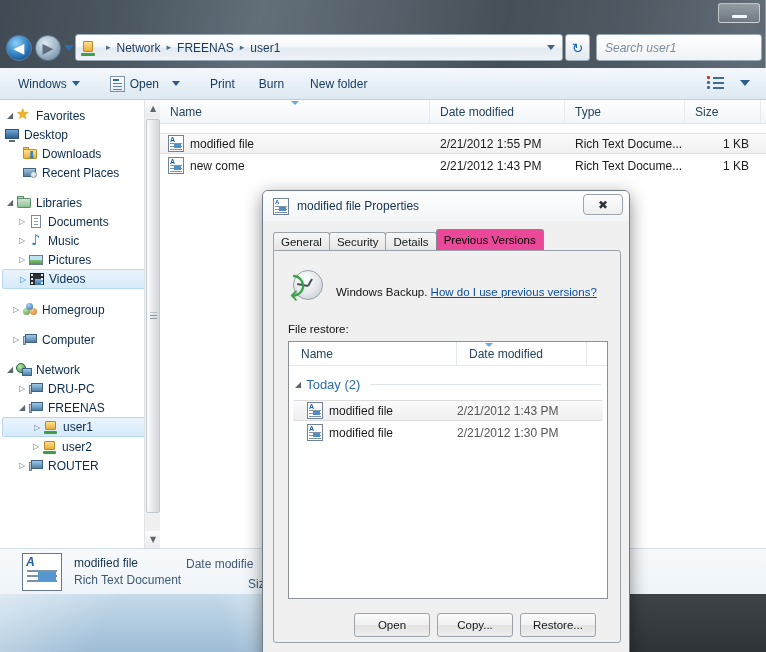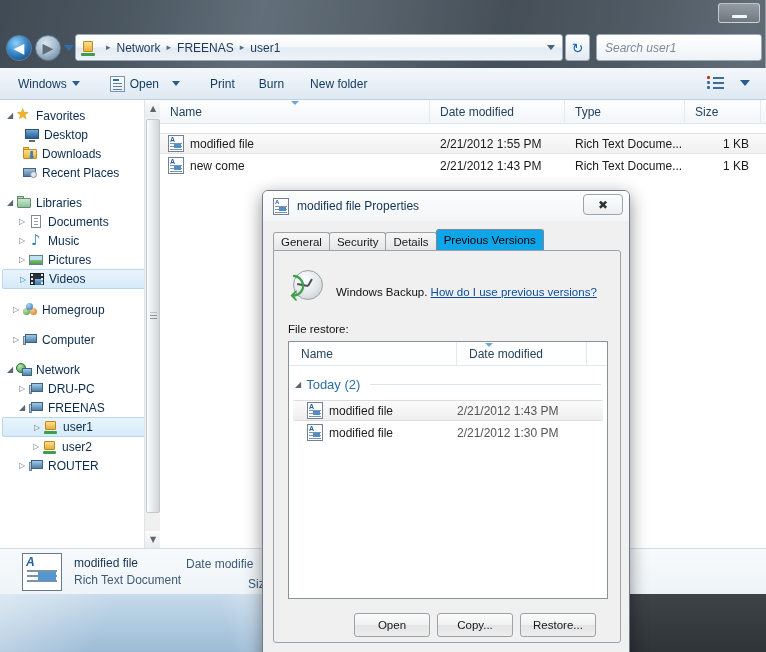--- a/index.html
+++ b/index.html
@@ -370,21 +370,21 @@
     position: absolute; left: 10px; top: 9px; width: 348px; height: 20px;
     display: flex; align-items: flex-end;
   }
   .tab {
     height: 18px; padding: 0 7px; font-size: 11.5px; color: #15181b;
     background: linear-gradient(180deg,#f7f7f7,#e6e6e6);
     border: 1px solid #9ba3aa; border-bottom: none; border-radius: 3px 3px 0 0;
     display: flex; align-items: center; margin-right: -1px;
   }
   .tab.active {
-    height: 21px; background: #0ea5e9; border-color: #7f878e;
+    height: 21px; background: #ec4899; border-color: #7f878e;
     color: #000; z-index: 2;
   }
   .tabpanel {
     position: absolute; left: 10px; top: 29px; width: 348px; height: 393px;
     background: #f0f0f0; border: 1px solid #9ba3aa; border-radius: 0 3px 3px 3px;
   }
   .clock-icon { position: absolute; left: 17px; top: 17px; width: 34px; height: 34px; }
   .clock-icon .face {
     position: absolute; left: 2px; top: 2px; width: 30px; height: 30px; border-radius: 50%;
     background: radial-gradient(circle at 38% 32%, #ffffff 0%, #e3e7ea 55%, #bcc3c9 100%);
@@ -523,21 +523,21 @@
   </div>
 
   <div class="navpane">
     <div style="height:6px"></div>
 
     <div class="nav-item">
       <span class="tri open">◢</span>
       <span class="ic ic-star"></span>
       <span class="ni-label">Favorites</span>
     </div>
-    <div class="nav-item" style="padding-left:24px">
+    <div class="nav-item" style="padding-left:4px">
       <span class="ic ic-monitor">
           <span class="m-scr"></span>
           <span class="m-std"></span>
         </span>
       <span class="ni-label">Desktop</span>
     </div>
     <div class="nav-item" style="padding-left:22px">
       <span class="ic ic-folder ic-dl">
           <span class="f-t"></span>
           <span class="f-b"></span>

